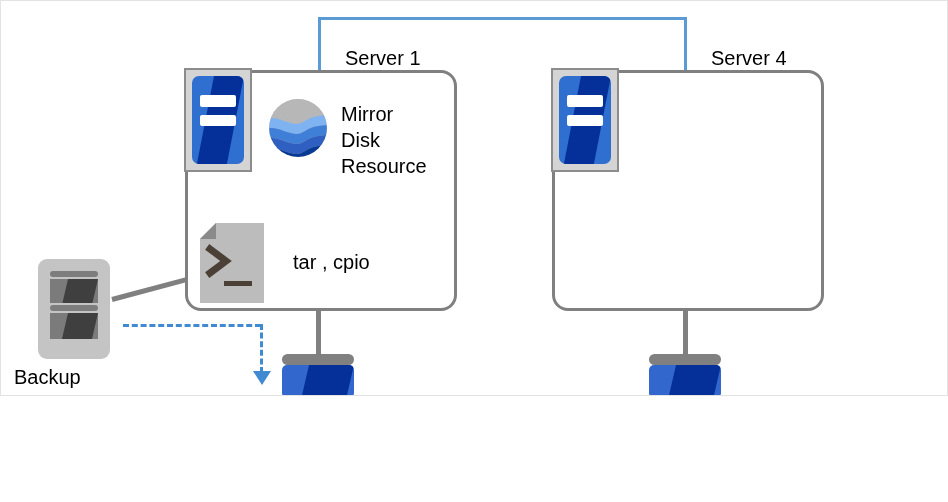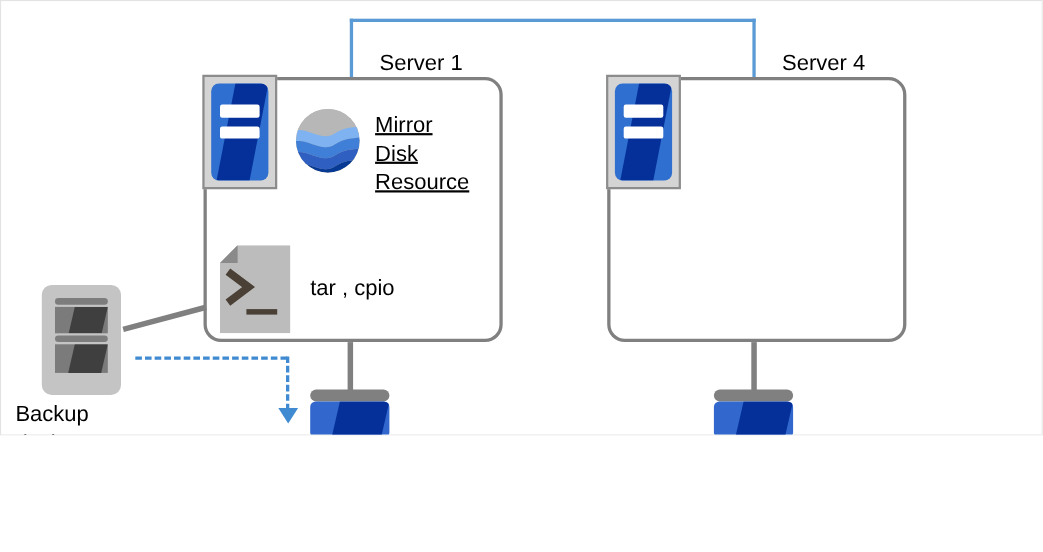--- a/index.html
+++ b/index.html
@@ -204,34 +204,34 @@
       <g clip-path="url(#gclip)">
         <rect x="0" y="0" width="58" height="58" fill="#b7b7b7"></rect>
         <path d="M -6 22 C 8 12, 22 32, 36 22 C 46 15, 54 18, 64 14 L 64 24 C 54 28, 46 25, 36 32 C 22 42, 8 22, -6 32 Z" fill="#7fb2f0"></path>
         <path d="M -6 32 C 8 22, 22 42, 36 32 C 46 25, 54 28, 64 24 L 64 34 C 54 38, 46 35, 36 42 C 22 52, 8 32, -6 42 Z" fill="#3f7fd8"></path>
         <path d="M -6 42 C 8 32, 22 52, 36 42 C 46 35, 54 38, 64 34 L 64 44 C 54 48, 46 45, 36 52 C 22 62, 8 42, -6 52 Z" fill="#2f5fc0"></path>
         <path d="M -6 52 C 8 42, 22 62, 36 52 C 46 45, 54 48, 64 44 L 64 62 L -6 62 Z" fill="#063a94"></path>
       </g>
     </svg>
   </div>
 
-  <div class="label label-multi" style="left:340px; top:100px; line-height:26px;text-decoration:underline;">Mirror
+  <div class="label label-multi" style="left:340px; top:100px; line-height:26px;">Mirror
 Disk
 Resource</div>
 
   <div class="doc" style="left:199px; top:222px; width:64px; height:80px;">
     <svg width="64" height="80" viewBox="0 0 64 80">
       <path d="M16 0 L64 0 L64 80 L0 80 L0 16 Z" fill="#bcbcbc"></path>
       <path d="M16 0 L16 16 L0 16 Z" fill="#8a8a8a"></path>
       <path d="M10 26 L26 38 L10 50" stroke="#4a4036" stroke-width="7" fill="none" stroke-linecap="square" stroke-linejoin="miter"></path>
       <rect x="24" y="58" width="28" height="5" fill="#4a4036"></rect>
     </svg>
   </div>
 
-  <div class="label" style="left:281px; top:248px;text-align:right;">tar , cpio</div>
+  <div class="label" style="left:292px; top:248px;text-align:right;">tar , cpio</div>
 
   <div class="label" style="left:710px; top:44px;">Server 4</div>
 
   <div class="server-box" style="left:551px; top:69px; width:272px; height:241px;"></div>
 
   <div class="srv-icon" style="left:550px; top:67px; width:68px; height:104px;">
     <div class="srv-icon-inner">
       <div class="srv-icon-shade"></div>
       <div class="srv-bar" style="top:22%;"></div>
       <div class="srv-bar" style="top:44%;"></div>

